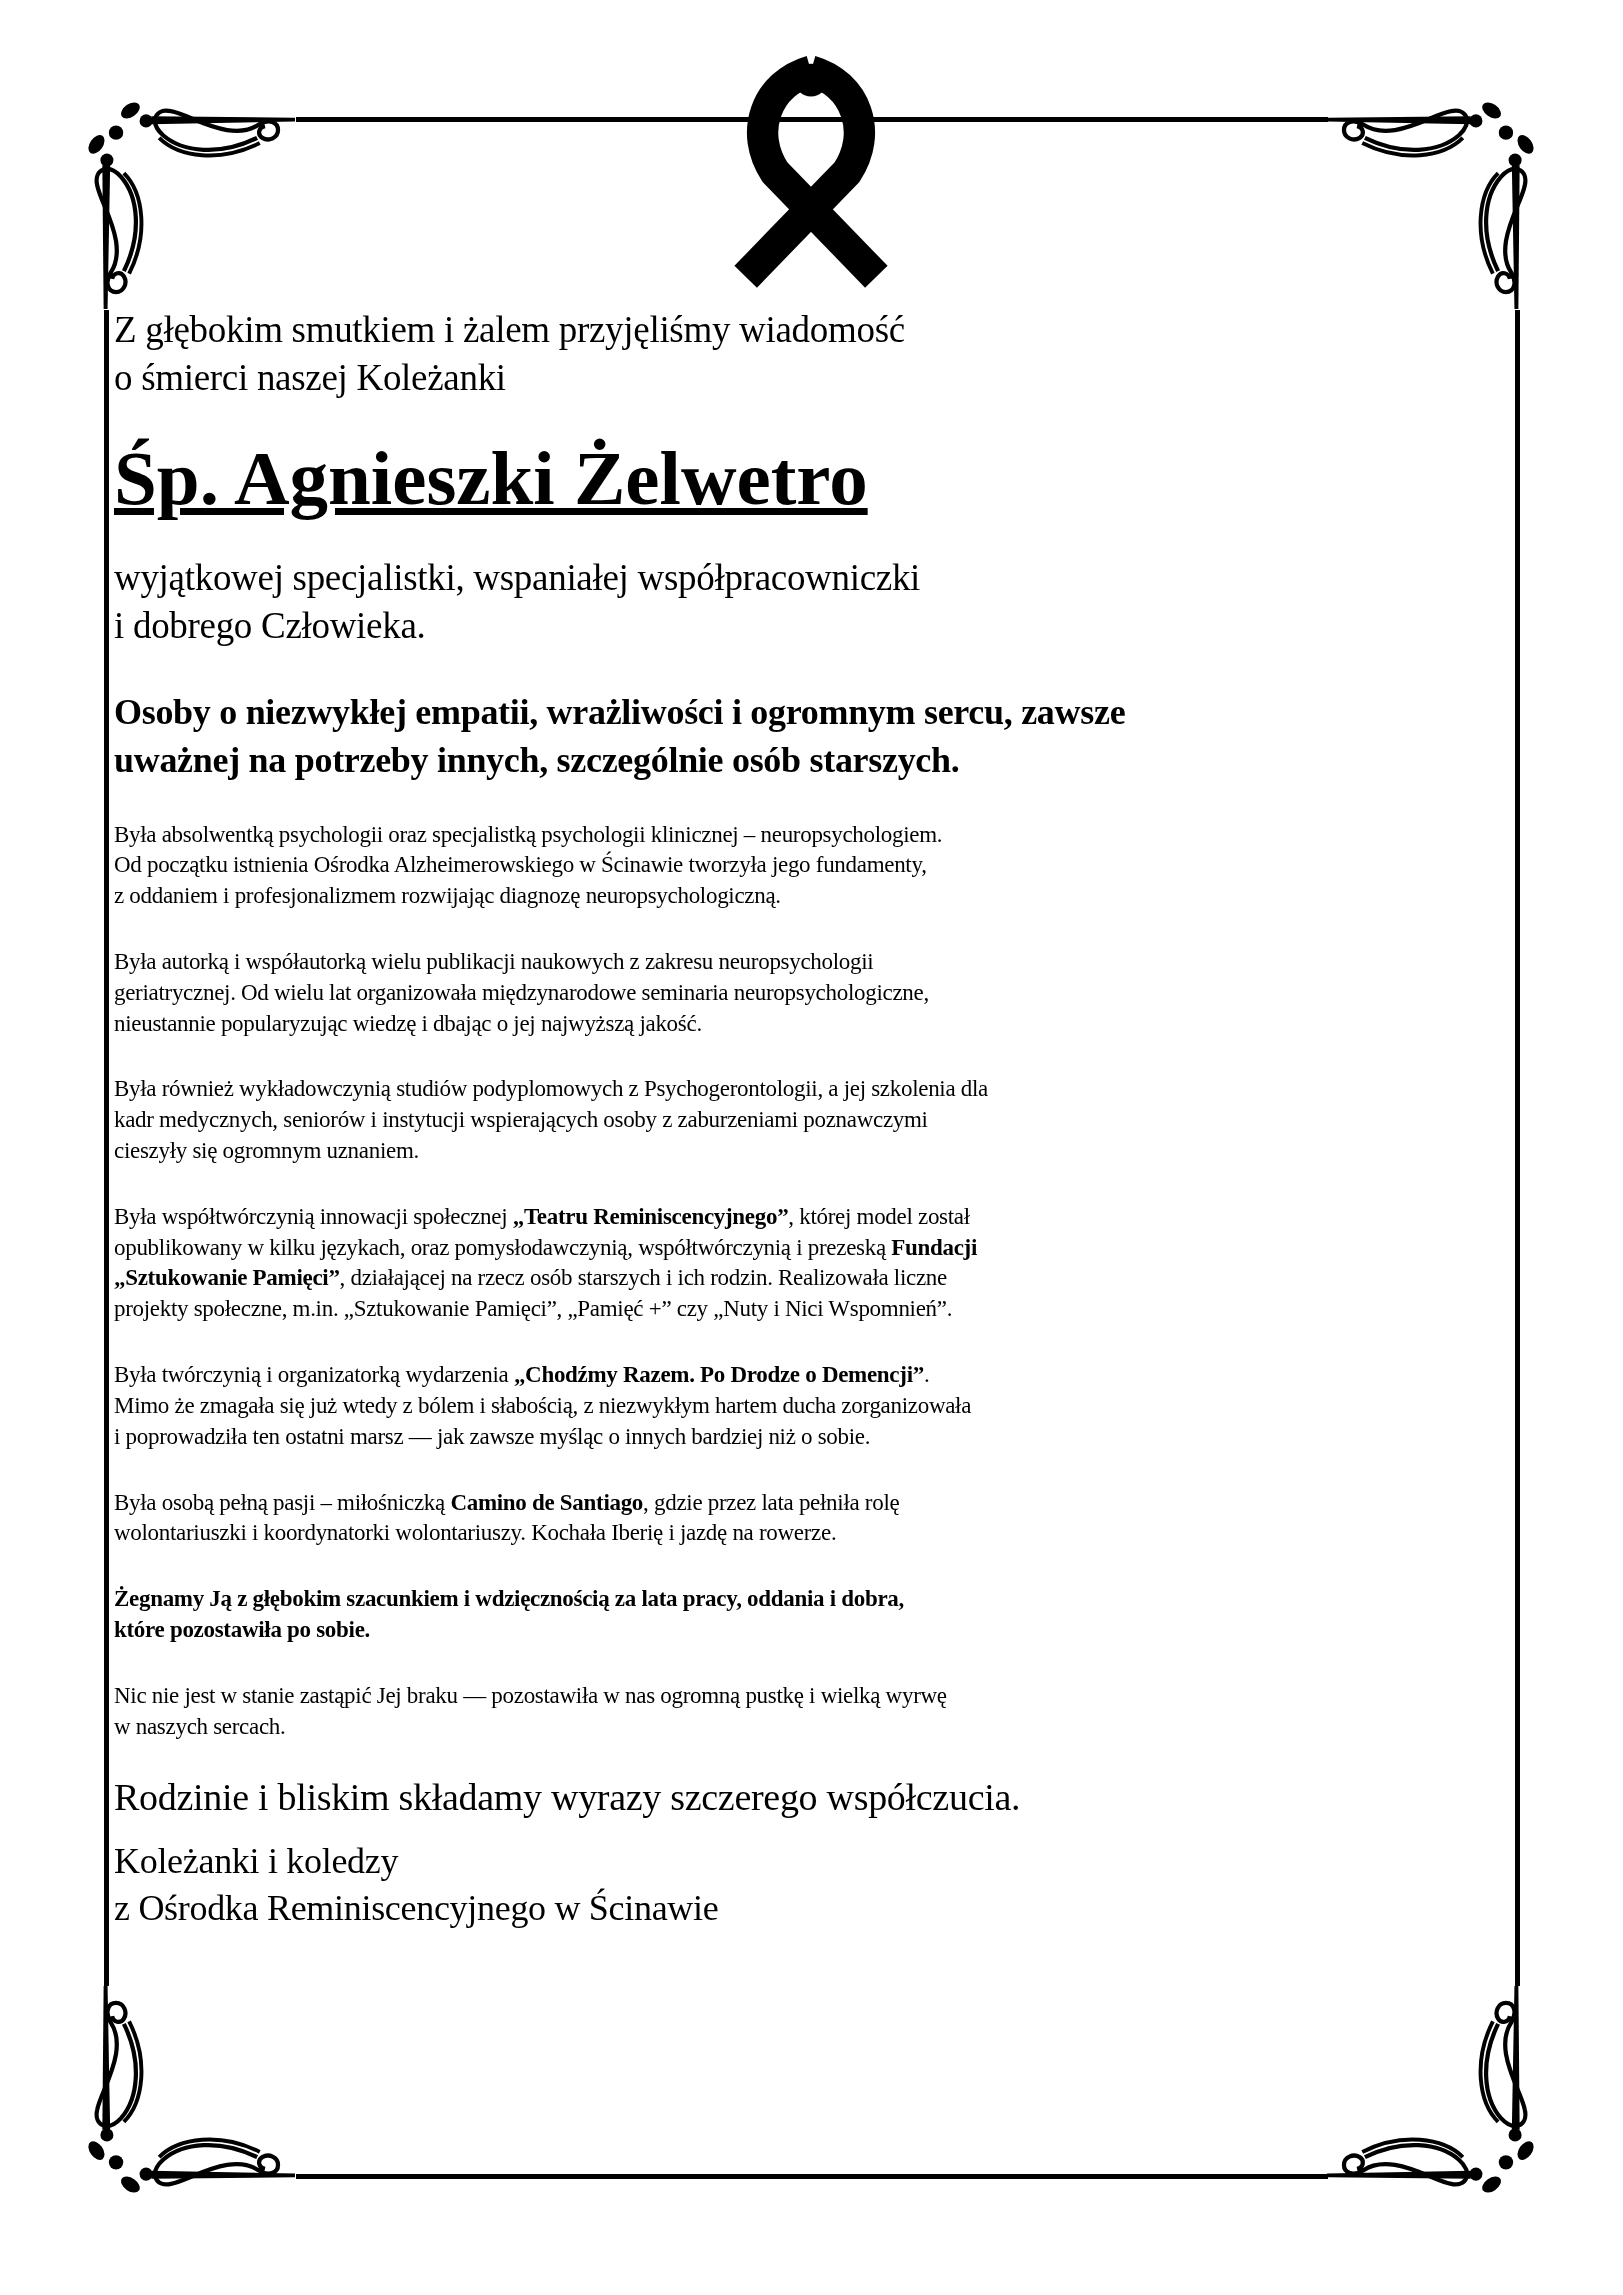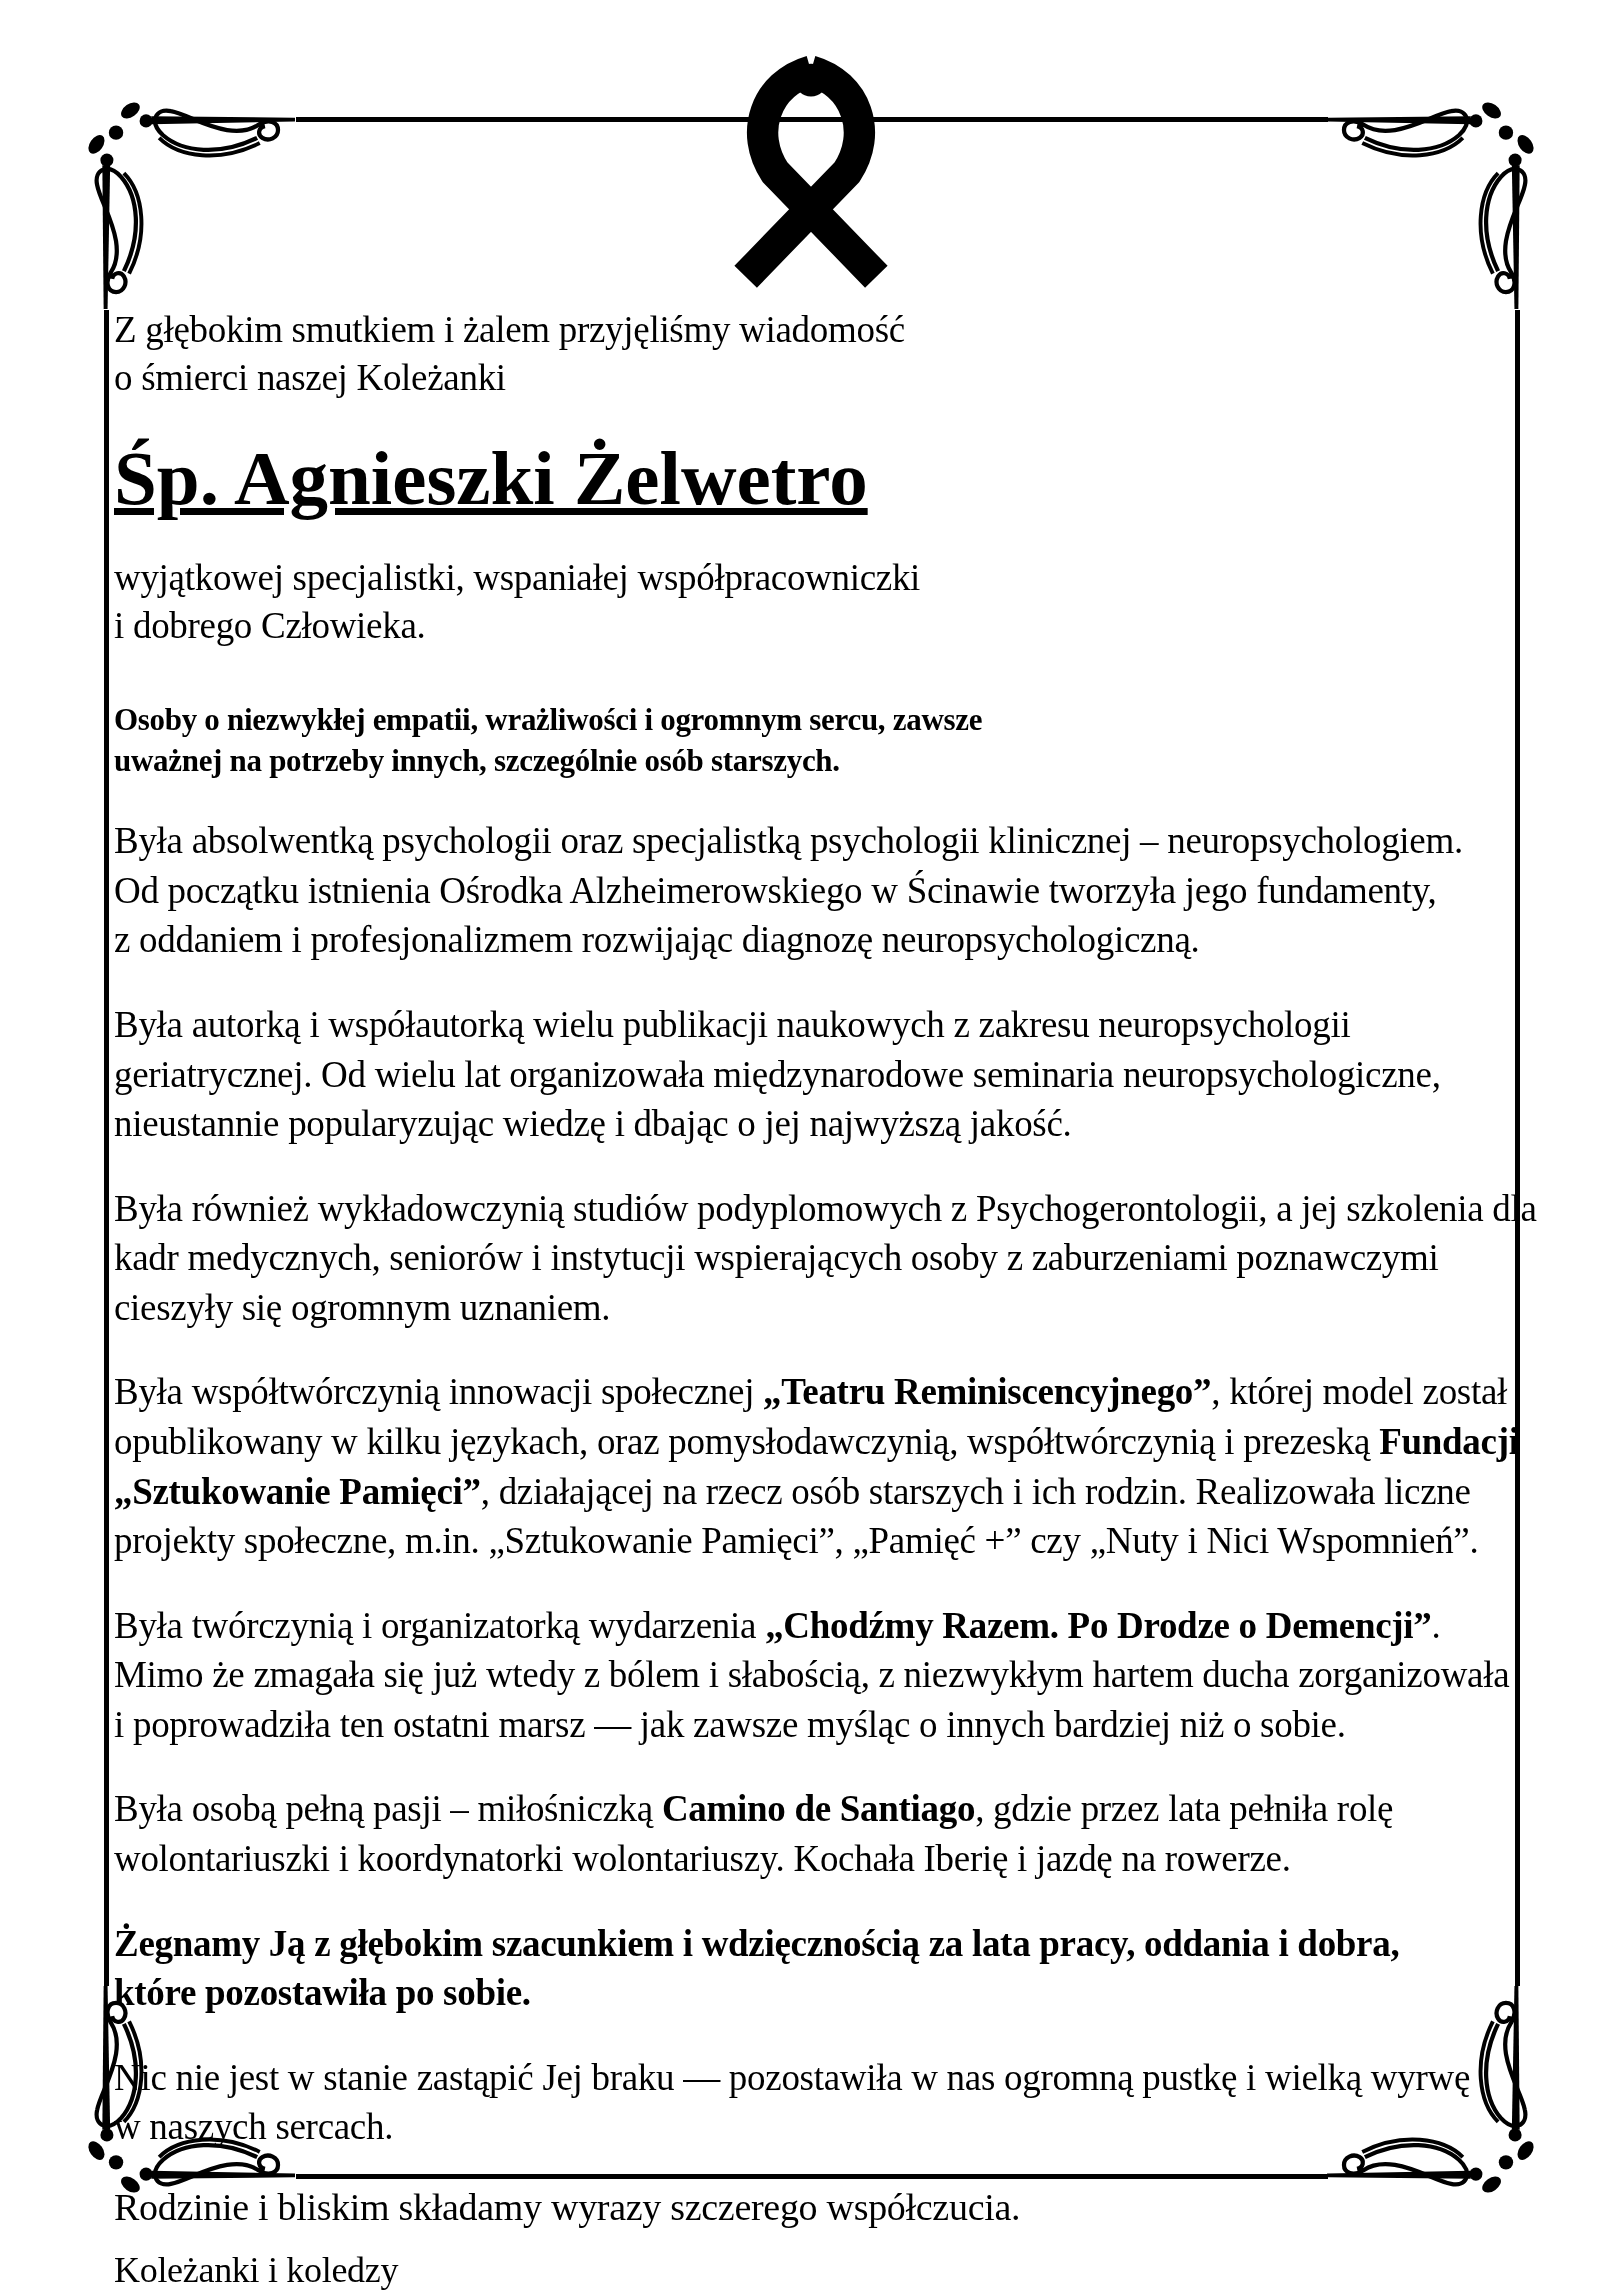--- a/index.html
+++ b/index.html
@@ -33,23 +33,23 @@
     position: absolute;
     left: 114px; right: 118px; top: 306px;
     text-align: left;
     letter-spacing: -0.3px;
   }
   .content div { white-space: nowrap; }
 
   .intro    { font-size: 37px; line-height: 1.3; }
   .name     { font-size: 77px; font-weight: bold; line-height: 1.2; margin-top: 30px; letter-spacing: 0; text-decoration: underline; }
   .subtitle { font-size: 37px; line-height: 1.3; margin-top: 29px; }
-  .lead     { font-size: 31px; font-weight: bold; line-height: 1.33; margin-top: 49px; }
+  .lead     { font-size: 36px; font-weight: bold; line-height: 1.33; margin-top: 39px; }
 
-  .para     { font-size: 37px; line-height: 1.34; margin-top: 35px; }
+  .para     { font-size: 23px; line-height: 1.34; margin-top: 35px; }
   .para .bold, .bold { font-weight: bold; }
   .para.emph { font-weight: bold; }
 
   .condolence { font-size: 38px; line-height: 1.34; margin-top: 30px; }
   .signature  { font-size: 36px; line-height: 1.32; margin-top: 14.4px; }
 </style>
 </head>
 <body>
 
 <svg width="0" height="0" style="position:absolute" aria-hidden="true">

